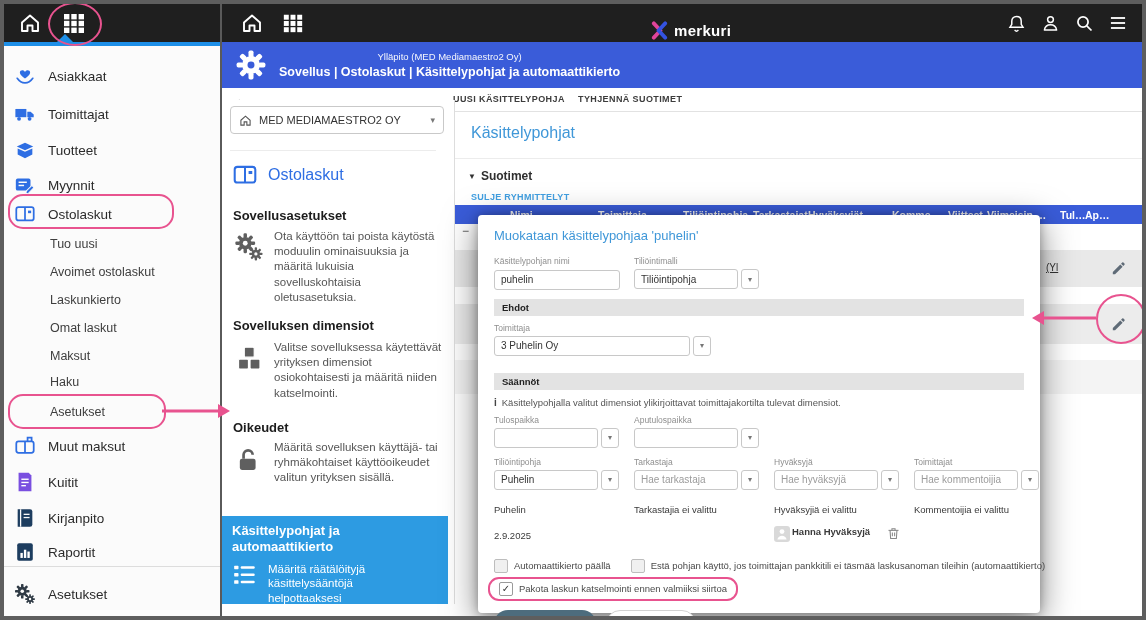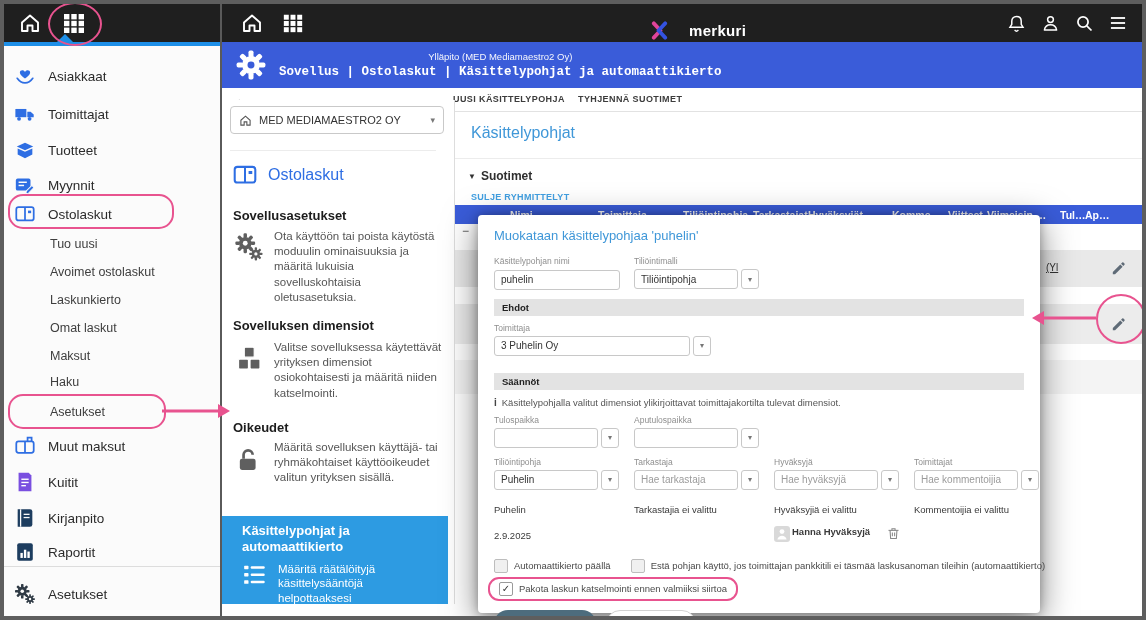--- a/index.html
+++ b/index.html
@@ -12,44 +12,44 @@
   .sidebar-accent{height:4px;background:#1d8fe8;position:relative;}
   .accent-caret{position:absolute;left:52px;top:-8px;width:0;height:0;border-left:9px solid transparent;border-right:9px solid transparent;border-bottom:9px solid #1d8fe8;}
   .s-item{position:absolute;left:10px;display:flex;align-items:center;gap:12px;height:28px;font-size:13.5px;color:#2b2b2b;cursor:pointer;}
   .s-sub{position:absolute;left:46px;display:flex;align-items:center;height:24px;font-size:12.5px;color:#3e3e3e;cursor:pointer;}
   .s-div{position:absolute;left:0;width:100%;border-top:1px solid #ddd;}
   .ico{width:22px;height:22px;flex:0 0 22px;}
 
   
   .topbar{position:absolute;left:218px;top:0;width:920px;height:38px;background:#1f1f1f;display:flex;align-items:center;}
   .topbar .left-icons{display:flex;align-items:center;gap:18px;padding-left:18px;}
-  .brand{position:absolute;left:428px;top:0;height:53px;display:flex;align-items:center;gap:20px;}
+  .brand{position:absolute;left:428px;top:0;height:53px;display:flex;align-items:center;gap:5px;}
   .brand-text{color:#fff;font-size:15px;font-weight:bold;letter-spacing:.3px;}
   .right-icons{position:absolute;right:8px;top:0;height:38px;display:flex;align-items:center;gap:13px;padding-right:6px;}
 
   .breadcrumb{position:absolute;left:218px;top:38px;width:920px;height:46px;background:#3a5cd9;color:#fff;display:flex;align-items:center;gap:12px;padding-left:13px;box-sizing:border-box;}
   .bc-line1{font-size:9.5px;opacity:.95;margin-bottom:3px;text-align:center;}
-  .bc-line2{font-size:12.5px;font-weight:bold;font-family:Liberation Mono, monospace;}
+  .bc-line2{font-size:12.5px;font-weight:bold;}
 
   .toolbar{position:absolute;left:218px;top:84px;width:920px;height:24px;background:#fff;border-bottom:1px solid #e2e2e2;box-sizing:border-box;}
   .tb-btn{position:absolute;top:6px;font-size:9px;font-weight:bold;color:#3c3c3c;letter-spacing:.4px;cursor:pointer;}
   .back-arrow{position:absolute;left:12px;top:2px;font-size:15px;color:#444;cursor:pointer;}
 
   
   .left-panel{position:absolute;left:218px;top:96px;width:233px;height:504px;background:#fff;border-right:1px solid #ddd;box-sizing:border-box;z-index:1;}
   .company{position:absolute;left:8px;top:6px;width:214px;height:28px;border:1px solid #c9c9c9;border-radius:4px;display:flex;align-items:center;gap:7px;padding:0 8px;box-sizing:border-box;cursor:pointer;background:#fff;}
   .company-label{font-size:11px;color:#333;flex:1;white-space:nowrap;overflow:hidden;}
   .caret{font-size:9px;color:#777;}
   .p-divider{position:absolute;left:8px;top:50px;width:206px;border-top:1px solid #ececec;}
   .module-head{position:absolute;left:10px;top:62px;display:flex;align-items:center;gap:10px;}
   .module-title{font-size:16px;color:#2e6ee3;font-weight:500;}
   .p-sec-title{position:absolute;left:11px;font-size:13px;font-weight:bold;color:#1c1c1c;}
   .p-icon{position:absolute;left:12px;}
   .p-desc{position:absolute;left:52px;width:170px;font-size:11.5px;line-height:1.32;color:#555;}
-  .active-sec{position:absolute;left:0;top:416px;width:226px;height:88px;background:#2d9be2;color:#fff;padding:7px 20px;box-sizing:border-box;overflow:hidden;}
+  .active-sec{position:absolute;left:0;top:416px;width:226px;height:88px;background:#2d9be2;color:#fff;padding:7px 10px;box-sizing:border-box;overflow:hidden;}
   .active-title{font-size:13px;font-weight:bold;line-height:1.25;margin-bottom:6px;}
   .active-row{display:flex;gap:10px;}
   .active-desc{font-size:11.5px;line-height:1.3;width:160px;}
 
   
   .right-panel{position:absolute;left:451px;top:108px;width:687px;height:504px;background:#fff;z-index:1;}
   .page-title{position:absolute;left:16px;top:12px;font-size:16px;color:#3f97d8;}
   .rp-div{position:absolute;left:0;top:46px;width:687px;border-top:1px solid #ececec;}
   .filters{position:absolute;left:13px;top:57px;font-size:12px;font-weight:bold;color:#2f2f2f;display:flex;gap:5px;align-items:center;cursor:pointer;}
   .filters .tri{font-size:8px;color:#333;}

